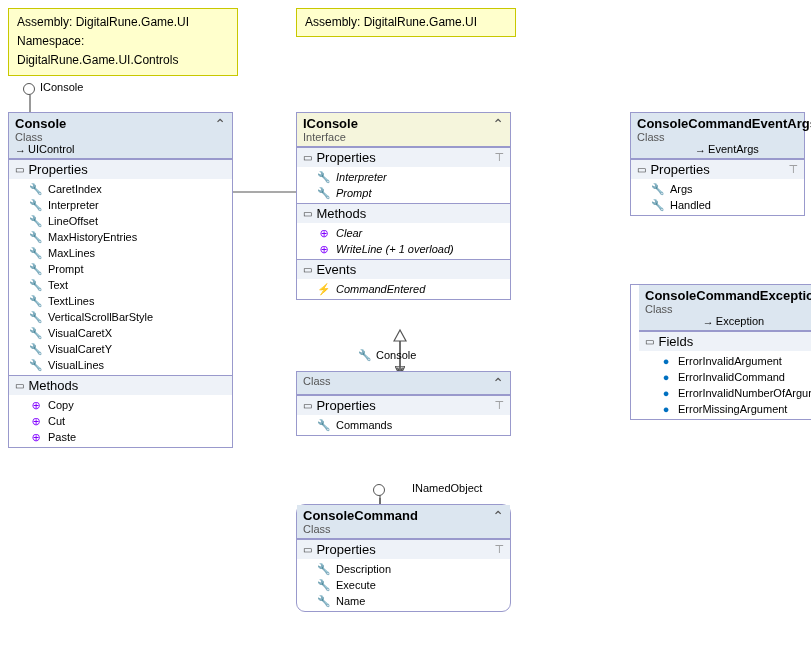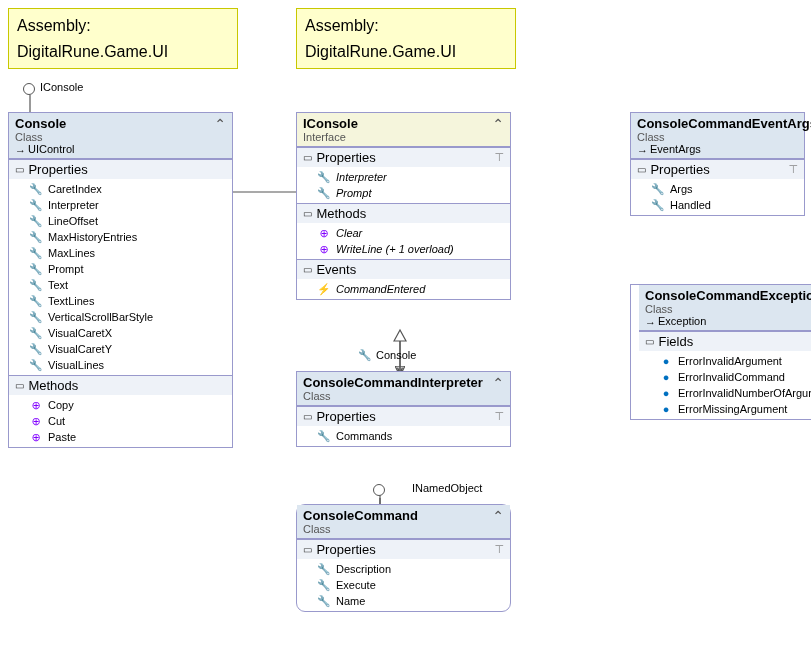--- a/index.html
+++ b/index.html
@@ -18,21 +18,21 @@
       width: 811px;
       height: 666px;
     }
 
     
     .assembly-box {
       position: absolute;
       border: 1px solid #c8c800;
       background: #ffffcc;
       padding: 4px 8px;
-      font-size: 16px;
+      font-size: 12px;
       line-height: 1.6;
     }
 
     
     .uml-box {
       position: absolute;
       border: 1px solid #9999cc;
       background: #fff;
       min-width: 160px;
     }
@@ -40,21 +40,21 @@
       background: #dce6f0;
       border-bottom: 1px solid #9999cc;
       padding: 3px 6px;
       display: flex;
       justify-content: space-between;
       align-items: flex-start;
     }
     .uml-header-left { display: flex; flex-direction: column; }
     .uml-title { font-weight: bold; font-size: 13px; }
     .uml-subtitle { font-size: 11px; color: #555; }
-    .uml-parent { font-size: 11px; color: #000; }
+    .uml-parent { font-size: 11px; color: #000; text-align: center; }
     .arrow-right { font-size: 11px; color: #000; margin-right: 2px; }
     .expand-icon { color: #555; font-size: 14px; cursor: pointer; }
 
     
     .section {
       border-top: 1px solid #9999cc;
     }
     .section-header {
       background: #eef2f8;
       padding: 2px 6px;
@@ -143,20 +143,21 @@
     </defs>
 
     <line x1="400" y1="371" x2="400" y2="341" stroke="#555" stroke-width="1.2"></line>
     <polygon points="394,341 400,330 406,341" fill="white" stroke="#555" stroke-width="1.2"></polygon>
 
     <line x1="380" y1="498" x2="380" y2="505" stroke="#555" stroke-width="1.2"></line>
   </svg>
 
   <div class="assembly-box" style="left:8px; top:8px; width:230px;">
     <div>Assembly: DigitalRune.Game.UI</div>
+    <div>Namespace: DigitalRune.Game.UI.Controls</div>
   </div>
 
   <div class="assembly-box" style="left:296px; top:8px; width:220px;">
     <div>Assembly: DigitalRune.Game.UI</div>
   </div>
 
   <div class="node-circle" style="left:23px; top:83px;"></div>
   <div class="node-label" style="left:40px; top:81px;">IConsole</div>
 
   <div class="uml-box" style="left:8px; top:112px; width:225px;">
@@ -309,21 +310,20 @@
   </div>
 
   <div style="position:absolute; left:358px; top:348px; font-size:11px; display:flex; align-items:center; gap:4px;">
     <span class="item-icon icon-wrench">🔧</span>
     <span>Console</span>
   </div>
 
   <div class="uml-box" style="left:296px; top:371px; width:215px;">
     <div class="uml-header">
       <div class="uml-header-left">
-        <span class="uml-title">ConsoleCommandInterpreter</span>
         <span class="uml-subtitle">Class</span>
       </div>
       <span class="expand-icon">⌃</span>
     </div>
     <div class="section">
       <div class="section-header">
         <span class="section-collapse">▭</span>
         <span class="section-title">Properties</span>
         <span style="margin-left:auto;" class="filter-icon">⊤</span>
       </div>

